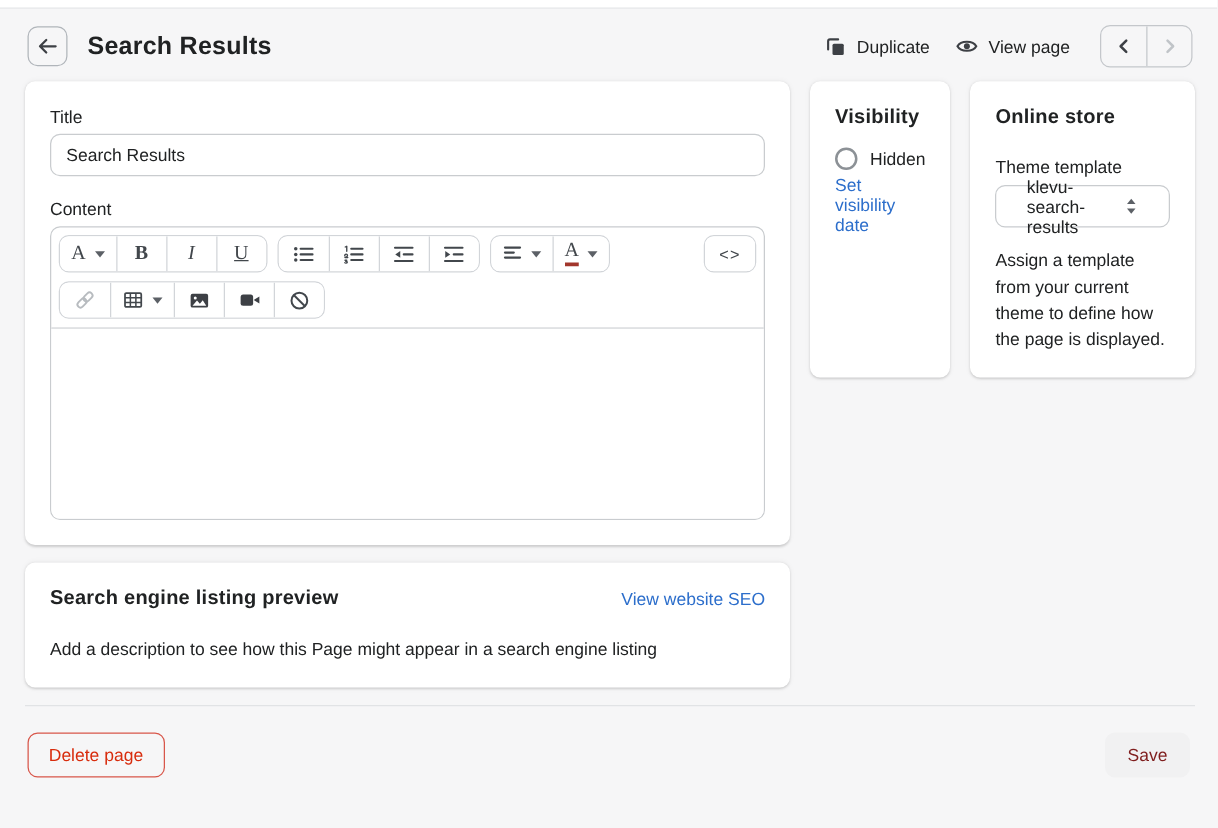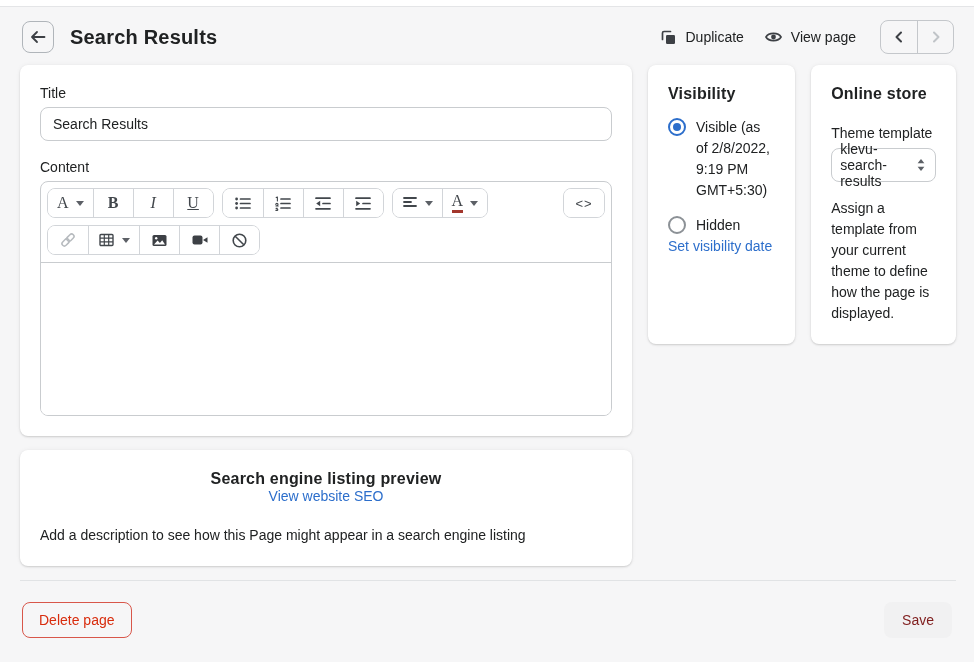--- a/index.html
+++ b/index.html
@@ -74,21 +74,21 @@
   .color-a { border-bottom: 3px solid #a2362c; padding-bottom: 1px; }
   .caret-down {
     width: 0; height: 0; border-left: 4px solid transparent; border-right: 4px solid transparent;
     border-top: 5px solid #5c6066; display: inline-block;
   }
   .tb-spacer { flex: 1; }
   .code-label { font-size: 13px; color: #42474c; letter-spacing: 1px; font-weight: 400; }
   .rte-body { height: 152px; background: #fff; cursor: text; }
 
   
-  .seo-head { display: flex; align-items: center; justify-content: space-between; flex-direction: column; }
+  .seo-head { display: flex; align-items: center; justify-content: space-between; }
   .card-heading { font-size: 16px; font-weight: 700; letter-spacing: .2px; }
   .link { color: #2c6ecb; text-decoration: none; font-size: 14px; cursor: pointer; }
   .seo-desc { margin-top: 22px; font-size: 14px; line-height: 1.4; }
 
   
   .radio-row { display: flex; gap: 10px; margin-top: 14px; cursor: pointer; }
   .radio {
     width: 18px; height: 18px; border-radius: 50%; flex: none; position: relative; margin-top: 1px;
     border: 2px solid #8c9196; background: #fff;
   }
@@ -97,21 +97,21 @@
     content: ""; position: absolute; left: 50%; top: 50%; transform: translate(-50%,-50%);
     width: 8px; height: 8px; border-radius: 50%; background: #2c6ecb;
   }
   .radio-label { font-size: 14px; line-height: 1.5; max-width: 240px; }
   .vis-link { display: inline-block; margin-top: 2px; }
 
   
   .tmpl-label { display: block; margin-top: 22px; margin-bottom: 7px; }
   .select-box {
     height: 34px; border: 1px solid #c9cccf; border-radius: 8px; background: #fff;
-    display: flex; align-items: center; justify-content: space-between; padding: 0 8px;
+    display: flex; align-items: center; justify-content: space-between; padding: 0 24px;
     cursor: pointer;
   }
   .help-text { margin-top: 16px; font-size: 14px; line-height: 1.5; max-width: 262px; }
 
   
   .footer-divider { border: none; border-top: 1px solid #e1e3e5; margin: 14px 18px 0 20px; }
   .footer { display: flex; justify-content: space-between; align-items: center; padding: 21px 22px 0 22px; }
   .delete-btn {
     height: 36px; padding: 0 16px; border: 1px solid #d8564a; border-radius: 8px;
     background: transparent; color: #d82c0d; font-size: 14px; font-family: inherit; cursor: pointer;
@@ -328,24 +328,20 @@
       <p class="seo-desc">Add a description to see how this Page might appear in a search engine listing</p>
     </div>
 
   </div>
 
   <div class="col-side">
 
     <div class="card">
       <h2 class="card-heading">Visibility</h2>
 
-      <div class="radio-row">
-        <span class="radio selected"></span>
-        <span class="radio-label">Visible (as of 2/8/2022, 9:19 PM GMT+5:30)</span>
-      </div>
 
       <div class="radio-row">
         <span class="radio"></span>
         <span class="radio-label">Hidden</span>
       </div>
 
       <a class="link vis-link">Set visibility date</a>
     </div>
 
     <div class="card">

